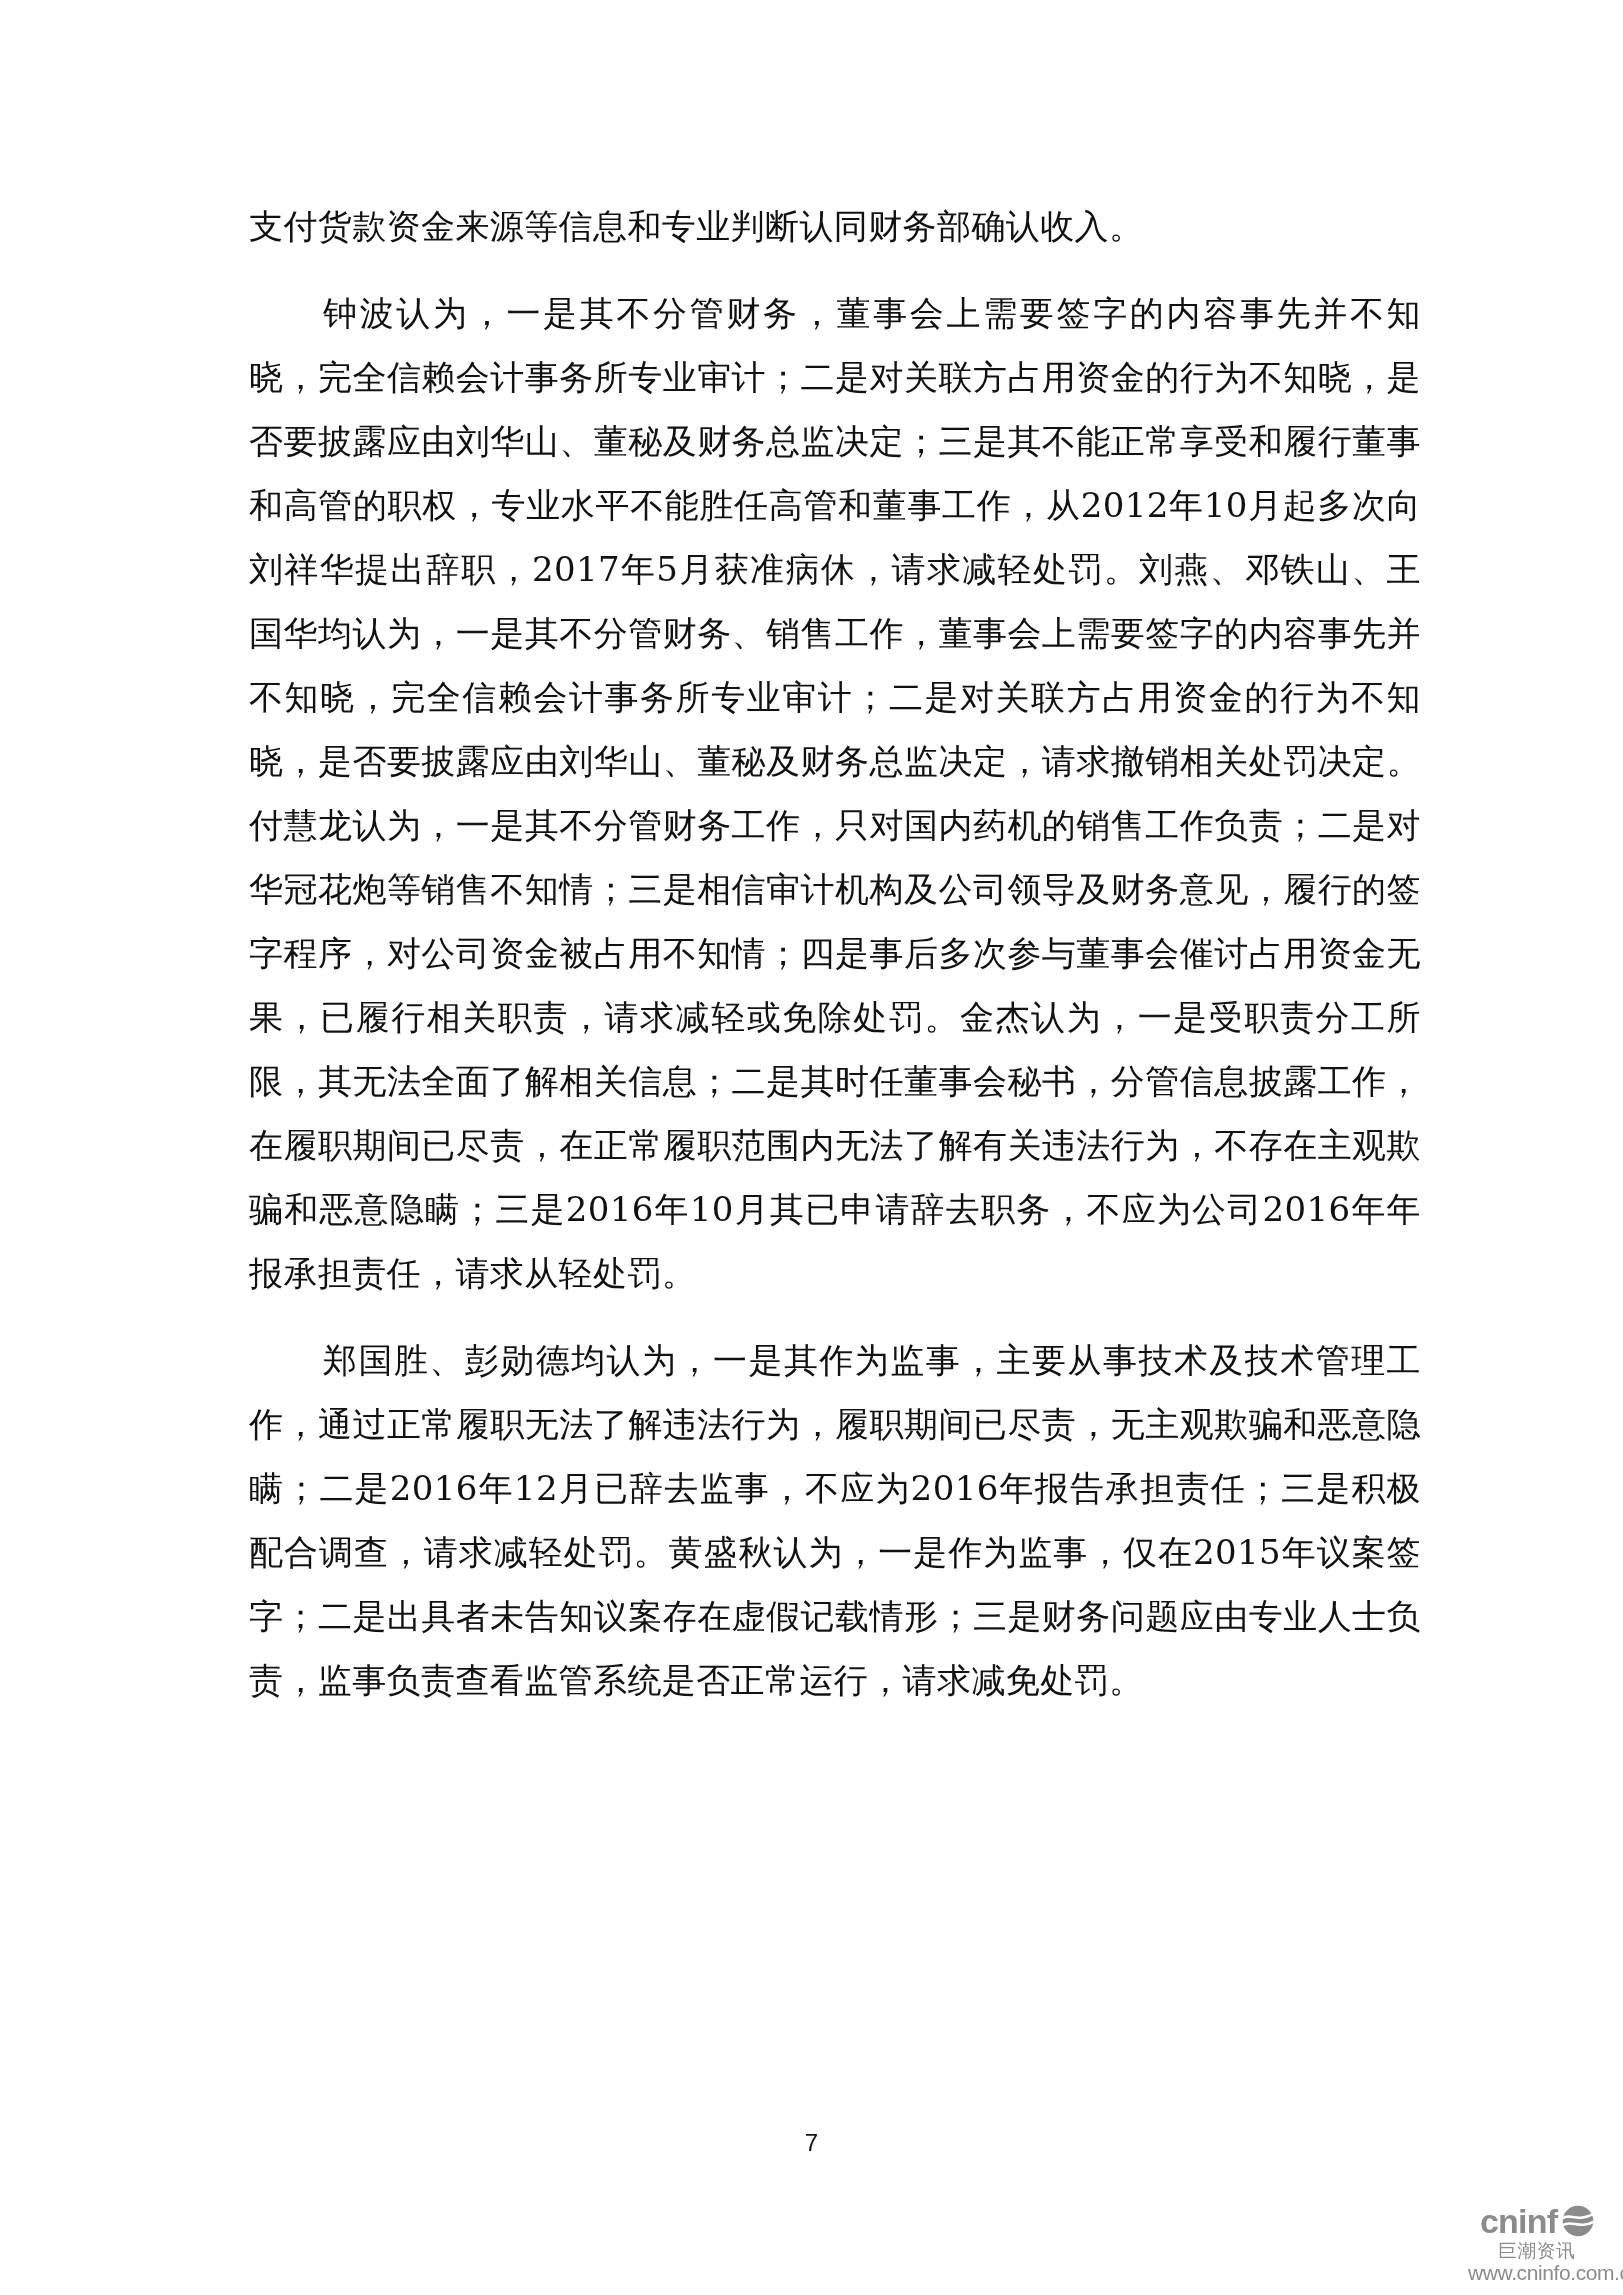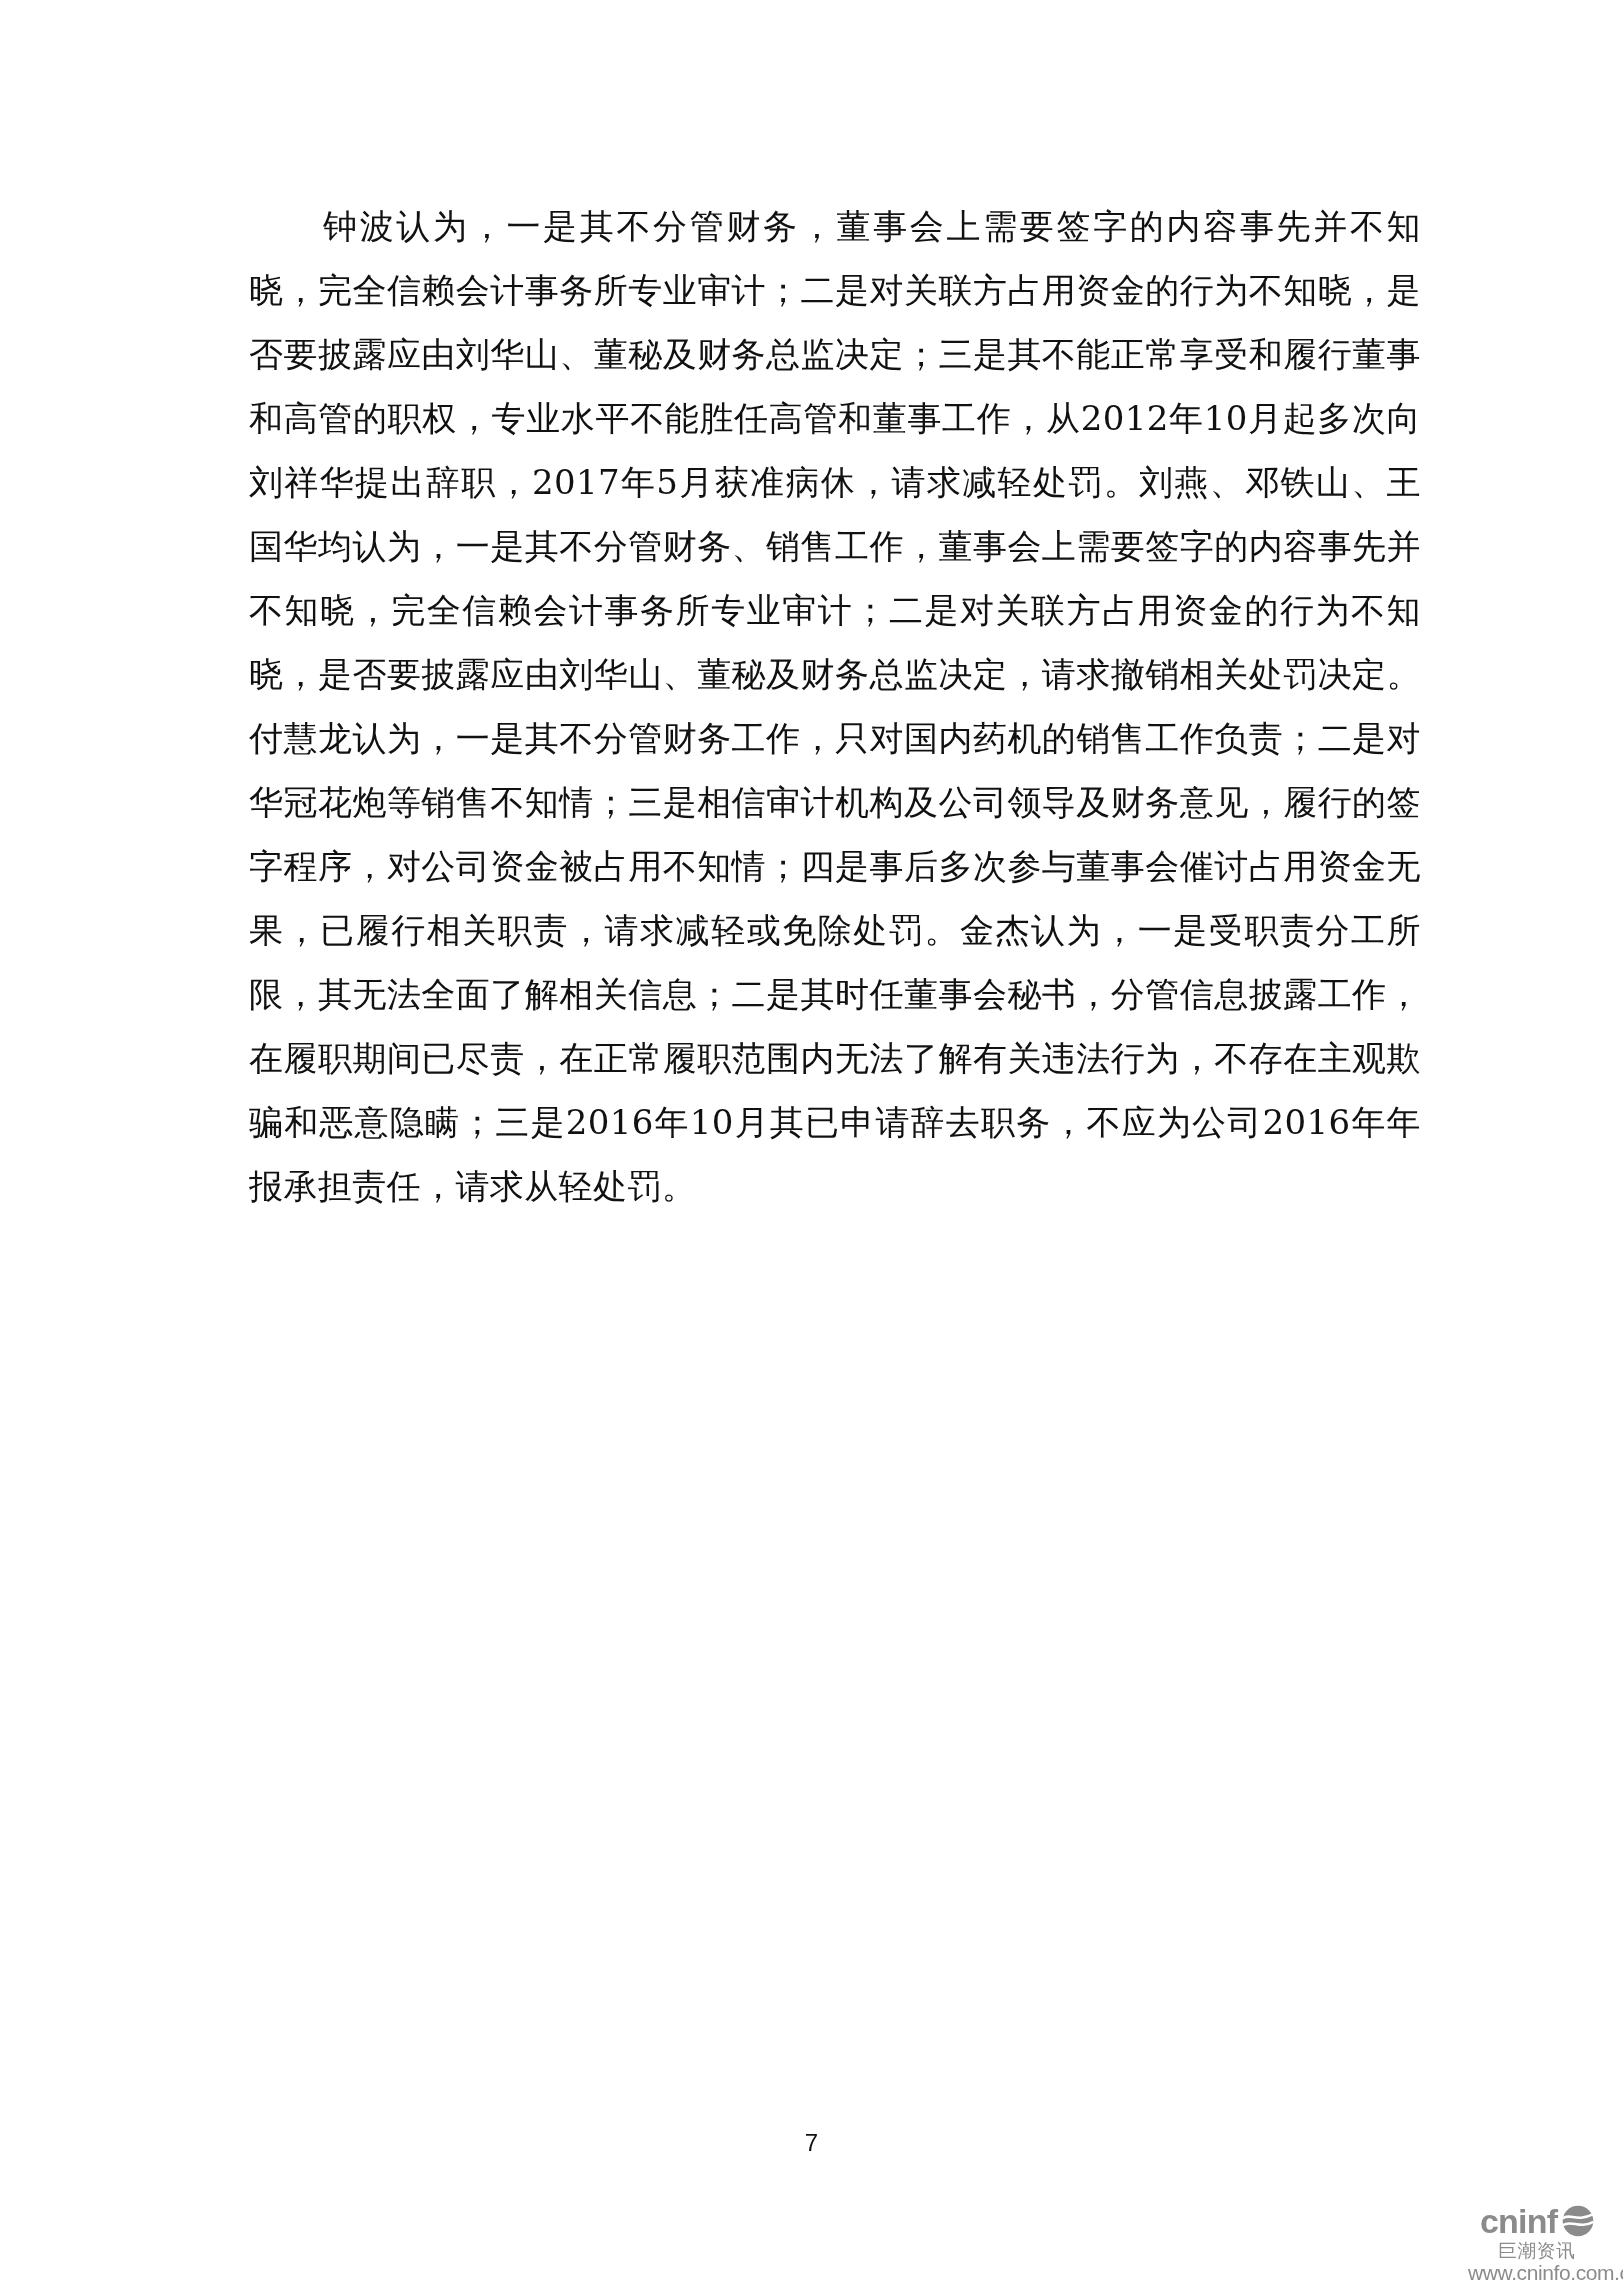--- a/index.html
+++ b/index.html
@@ -94,21 +94,23 @@
       font-size: 21px;
       letter-spacing: -0.4px;
     }
   </style>
 </head>
 <body>
 
 <div class="page">
 
   <div class="body-text">
+    <p class="para">支付货款资金来源等信息和专业判断认同财务部确认收入。</p>
     <p class="para indent">钟波认为，一是其不分管财务，董事会上需要签字的内容事先并不知晓，完全信赖会计事务所专业审计；二是对关联方占用资金的行为不知晓，是否要披露应由刘华山、董秘及财务总监决定；三是其不能正常享受和履行董事和高管的职权，专业水平不能胜任高管和董事工作，从2012年10月起多次向刘祥华提出辞职，2017年5月获准病休，请求减轻处罚。刘燕、邓铁山、王国华均认为，一是其不分管财务、销售工作，董事会上需要签字的内容事先并不知晓，完全信赖会计事务所专业审计；二是对关联方占用资金的行为不知晓，是否要披露应由刘华山、董秘及财务总监决定，请求撤销相关处罚决定。付慧龙认为，一是其不分管财务工作，只对国内药机的销售工作负责；二是对华冠花炮等销售不知情；三是相信审计机构及公司领导及财务意见，履行的签字程序，对公司资金被占用不知情；四是事后多次参与董事会催讨占用资金无果，已履行相关职责，请求减轻或免除处罚。金杰认为，一是受职责分工所限，其无法全面了解相关信息；二是其时任董事会秘书，分管信息披露工作，在履职期间已尽责，在正常履职范围内无法了解有关违法行为，不存在主观欺骗和恶意隐瞒；三是2016年10月其已申请辞去职务，不应为公司2016年年报承担责任，请求从轻处罚。</p>
+    <p class="para indent">郑国胜、彭勋德均认为，一是其作为监事，主要从事技术及技术管理工作，通过正常履职无法了解违法行为，履职期间已尽责，无主观欺骗和恶意隐瞒；二是2016年12月已辞去监事，不应为2016年报告承担责任；三是积极配合调查，请求减轻处罚。黄盛秋认为，一是作为监事，仅在2015年议案签字；二是出具者未告知议案存在虚假记载情形；三是财务问题应由专业人士负责，监事负责查看监管系统是否正常运行，请求减免处罚。</p>
   </div>
 
   <div class="page-number">7</div>
 
   <div class="watermark">
     <div class="wm-top">
       <span class="wm-brand">cninf</span>
       <svg class="wm-icon" viewBox="0 0 40 40">
         <circle cx="20" cy="20" r="18" fill="#8b8b8b"></circle>
         <path d="M2 17 C 10 10, 18 22, 38 12" stroke="#ffffff" stroke-width="3" fill="none"></path>

